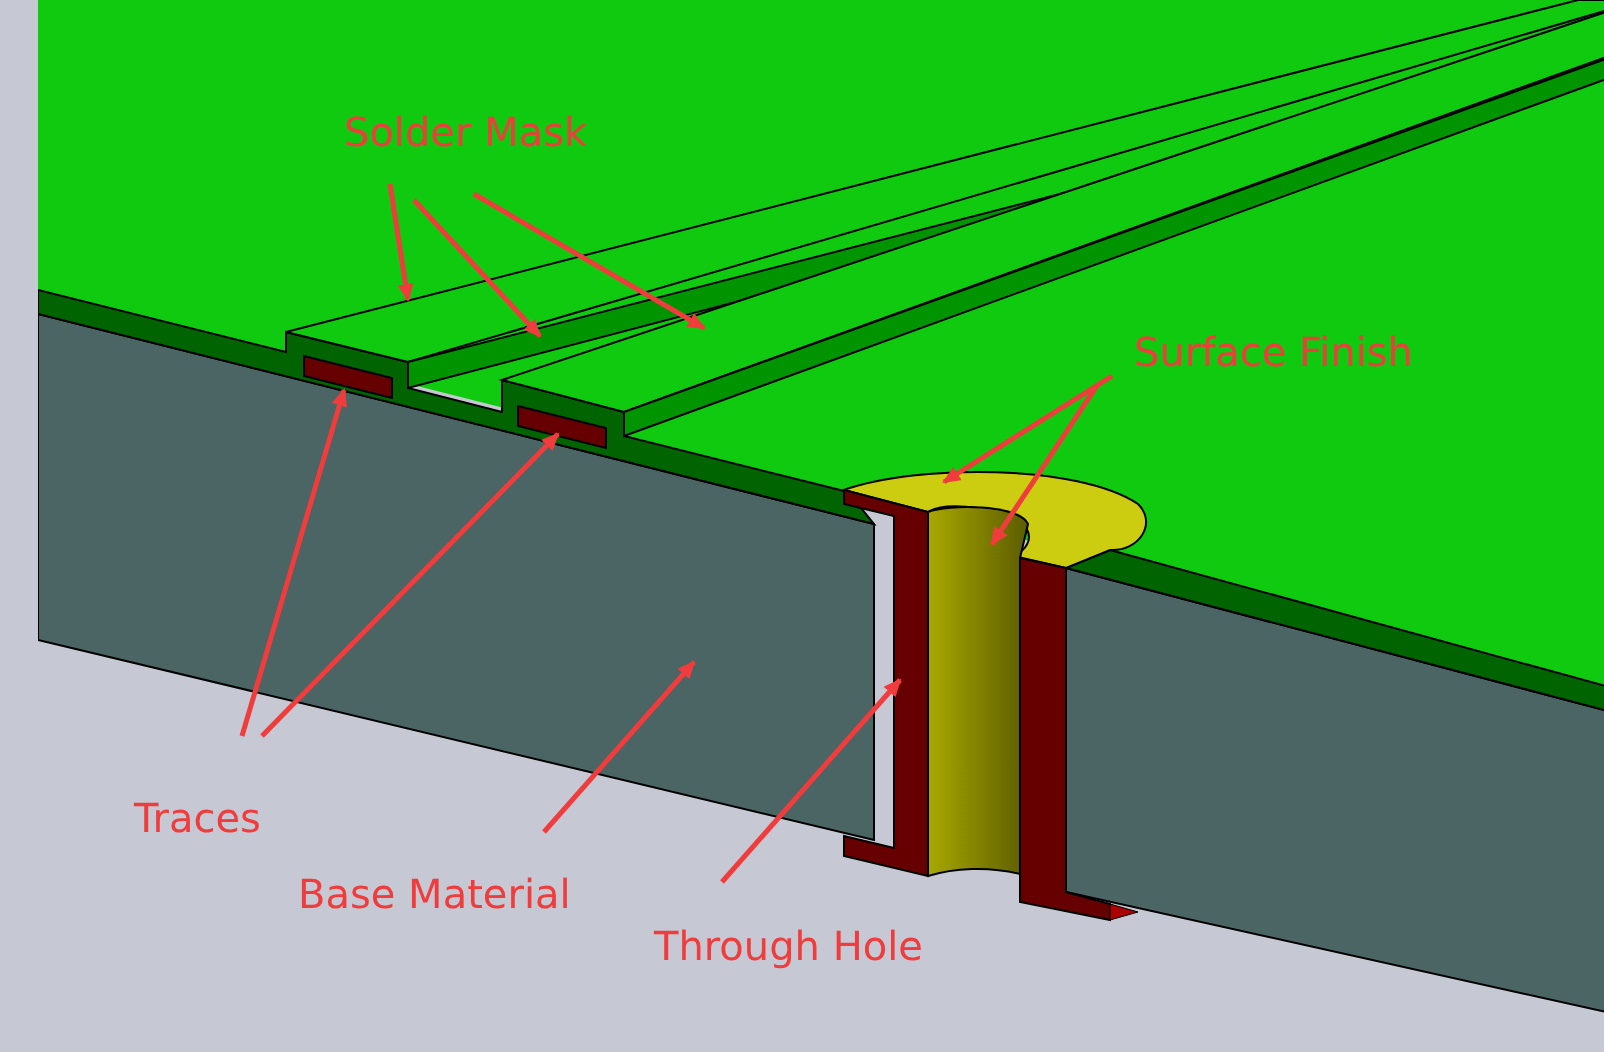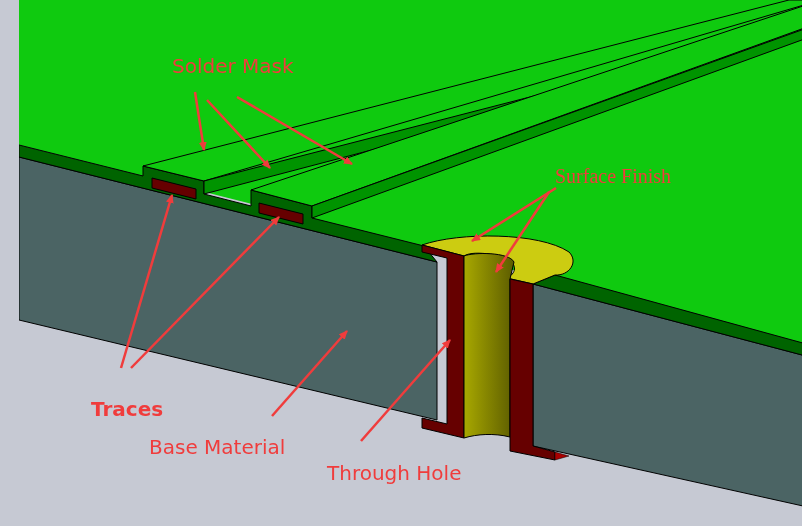--- a/index.html
+++ b/index.html
@@ -74,17 +74,17 @@
       <line x1="102" y1="368" x2="153" y2="195" marker-end="url(#arrow)"></line>
       <line x1="112" y1="368" x2="260" y2="217" marker-end="url(#arrow)"></line>
     </g>
 
     <line x1="253" y1="416" x2="328" y2="331" stroke="#f03c3c" stroke-width="2.5" marker-end="url(#arrow)"></line>
 
     <line x1="342" y1="441" x2="431" y2="340" stroke="#f03c3c" stroke-width="2.5" marker-end="url(#arrow)"></line>
   </svg>
 
   <div class="label" style="left:153px; top:56px;">Solder Mask</div>
-  <div class="label" style="left:536px; top:166px;font-family:Liberation Serif, serif;">Surface Finish</div>
-  <div class="label" style="left:72px; top:399px;font-weight:bold;">Traces</div>
+  <div class="label" style="left:548px; top:166px;">Surface Finish</div>
+  <div class="label" style="left:48px; top:399px;">Traces</div>
   <div class="label" style="left:308px; top:463px;">Through Hole</div>
   <div class="label" style="left:130px; top:437px;">Base Material</div>
 </div>
 
 </body></html>

